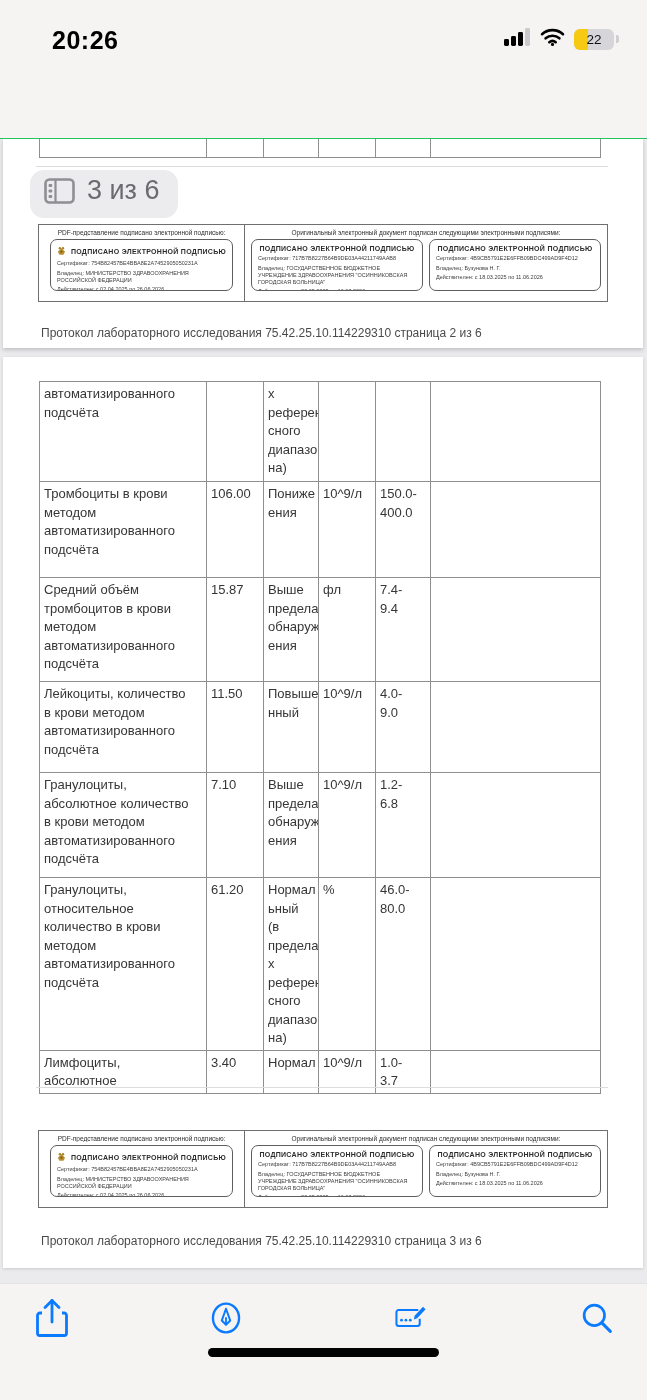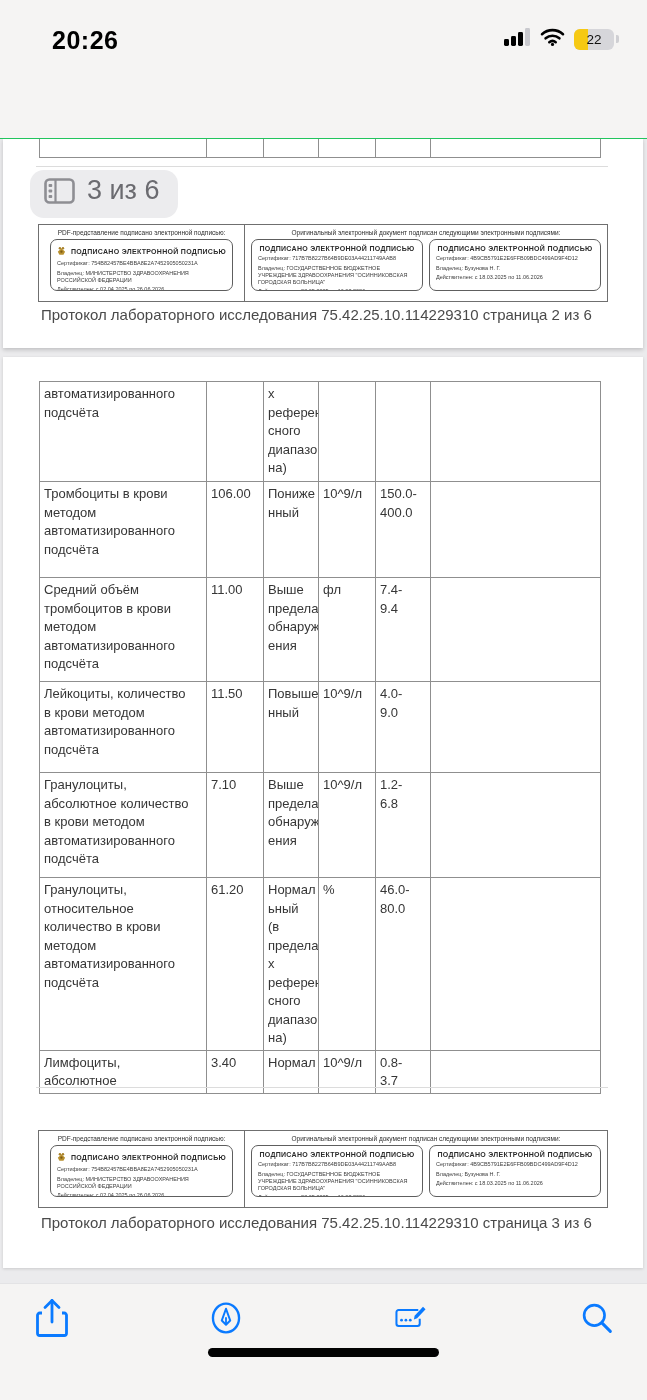--- a/index.html
+++ b/index.html
@@ -41,21 +41,21 @@
   .sig-panel{position:relative;height:100%;box-sizing:border-box;}
   .sig-panel.left{width:205px;}
   .sig-panel.right{width:363px;border-left:1px solid #6f6f6f;display:flex;}
   .sig-header{text-align:center;font-size:6.5px;color:#2e2e2e;margin-top:4px;white-space:nowrap;overflow:hidden;}
   .stamp{position:absolute;top:14px;height:52px;border:1px solid #5e5e5e;border-radius:7px;box-sizing:border-box;padding:3px 6px 0 6px;overflow:hidden;background:#fff;}
   .stamp-head{display:flex;align-items:center;justify-content:center;gap:5px;font-size:7px;font-weight:700;color:#2b2b2b;letter-spacing:.3px;margin:2px 0 3px 0;white-space:nowrap;}
   .stamp-line{font-size:5.5px;color:#3c3c3c;line-height:7px;margin-bottom:2.5px;}
   .stampL{left:11px;width:183px;}
   .stampM{left:6px;width:172px;position:absolute;}
   .stampR{left:184px;width:172px;position:absolute;}
-  .caption{position:absolute;left:38px;font-size:15px;color:#4a4a4a;}
+  .caption{position:absolute;left:38px;font-size:12px;color:#4a4a4a;margin-top:20px;}
   
   .bottombar{position:absolute;left:0;top:1283px;width:647px;height:117px;background:#f5f4f3;border-top:1px solid #e3e3e5;z-index:30;}
   .tool{position:absolute;top:12px;width:44px;height:44px;display:flex;align-items:center;justify-content:center;background:none;border:none;}
   .home-indicator{position:absolute;left:208px;top:64px;width:231px;height:9px;border-radius:5px;background:#020202;}
 </style>
 </head>
 <body>
 
 <div class="topbar">
   <div class="time">20:26</div>
@@ -164,30 +164,30 @@
 на)</div>
       <div class="cell" style="min-height:94px"></div>
       <div class="cell" style="min-height:94px"></div>
       <div class="cell" style="min-height:94px"></div>
     </div>
 
     <div style="display:contents" class="row">
       <div class="cell" style="min-height:90px">Тромбоциты в крови методом автоматизированного подсчёта</div>
       <div class="cell" style="min-height:90px">106.00</div>
       <div class="cell" style="min-height:90px">Пониже
-нный</div>
+ения</div>
       <div class="cell" style="min-height:90px">10^9/л</div>
       <div class="cell" style="min-height:90px">150.0-
 400.0</div>
       <div class="cell" style="min-height:90px"></div>
     </div>
 
     <div style="display:contents" class="row">
       <div class="cell" style="min-height:98px">Средний объём тромбоцитов в крови методом автоматизированного подсчёта</div>
-      <div class="cell" style="min-height:98px">11.00</div>
+      <div class="cell" style="min-height:98px">15.87</div>
       <div class="cell" style="min-height:98px">Выше
 предела
 обнаруж
 ения</div>
       <div class="cell" style="min-height:98px">фл</div>
       <div class="cell" style="min-height:98px">7.4-9.4</div>
       <div class="cell" style="min-height:98px"></div>
     </div>
 
     <div style="display:contents" class="row">
@@ -227,21 +227,21 @@
       <div class="cell" style="min-height:157px">46.0-
 80.0</div>
       <div class="cell" style="min-height:157px"></div>
     </div>
 
     <div style="display:contents" class="row">
       <div class="cell" style="min-height:27px">Лимфоциты, абсолютное</div>
       <div class="cell" style="min-height:27px">3.40</div>
       <div class="cell" style="min-height:27px">Нормал</div>
       <div class="cell" style="min-height:27px">10^9/л</div>
-      <div class="cell" style="min-height:27px">0.8-3.7</div>
+      <div class="cell" style="min-height:27px">1.0-3.7</div>
       <div class="cell" style="min-height:27px"></div>
     </div>
   </div>
 
   <div class="hrule" style="top:730px"></div>
 
   <div class="sig-section" style="top:773px">
     <div class="sig-panel left">
       <div class="sig-header">PDF-представление подписано электронной подписью:</div>
       <div class="stamp stampL">

